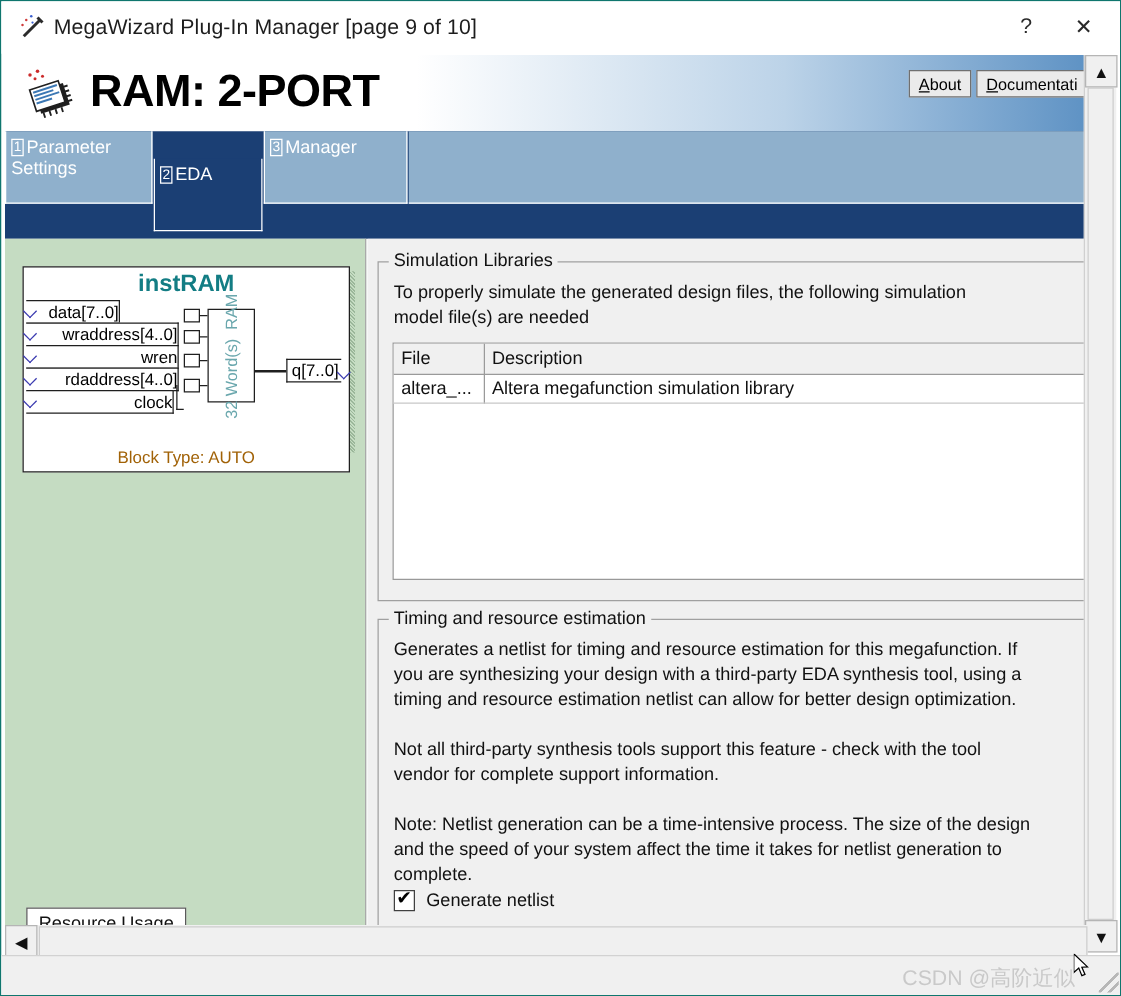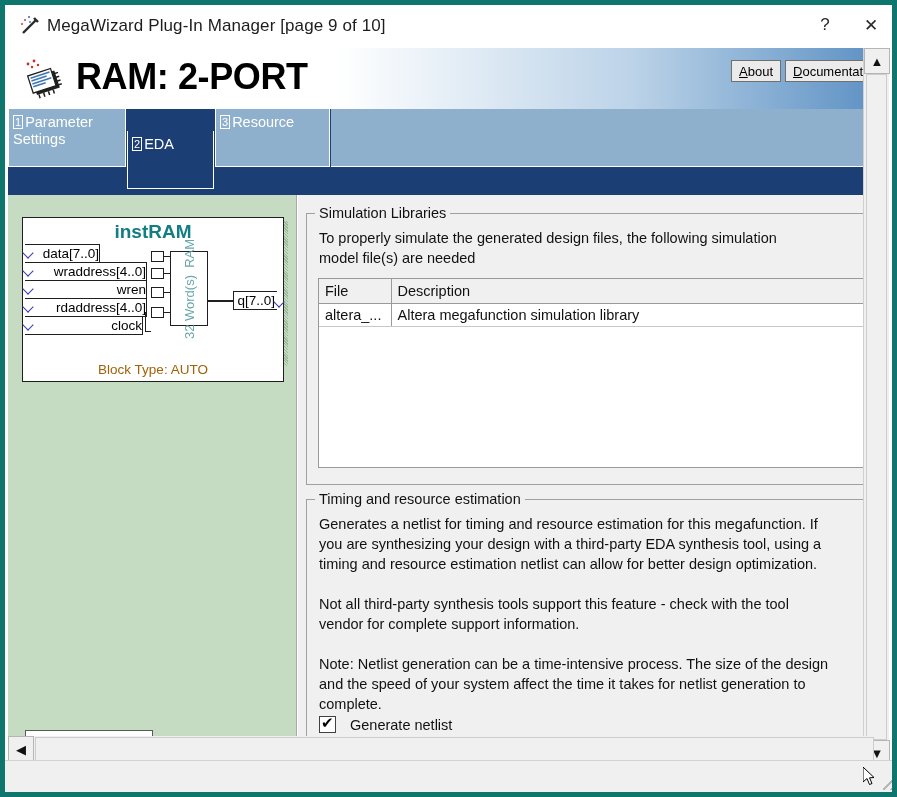--- a/index.html
+++ b/index.html
@@ -7,21 +7,21 @@
     margin: 0; padding: 0;
     width: 897px; height: 797px;
     font-family: "Liberation Sans", sans-serif;
     background: #ffffff;
     overflow: hidden;
   }
   #app {
     position: relative;
     width: 897px; height: 797px;
     background: #ffffff;
-    border: 5px solid #0f766e;
+    border: 1px solid #0f766e;
     overflow: hidden;
   }
 
   
   #titlebar {
     position: absolute; left: 0; top: 0; width: 897px; height: 42px;
     background: #ffffff;
     display: flex; align-items: center;
   }
   #title-icon {
@@ -187,21 +187,21 @@
     border-right: 1px solid #9a9a9a; padding: 4px 6px; color: #111;
   }
   #simtable td {
     font-size: 14.5px; padding: 3px 6px; color: #111;
     border-right: 1px solid #9a9a9a; border-bottom: 1px solid #c8c8c8;
     background: #ffffff;
   }
   #simtable th.c0, #simtable td.c0 { width: 72px; }
   #checkrow {
     position: absolute; left: 12px; top: 216px;
-    display: flex; align-items: flex-end; gap: 14px;
+    display: flex; align-items: flex-end; gap: 9px;
   }
   #netlist-checkbox {
     width: 17px; height: 17px; background: #ffffff;
     border: 1px solid #404040; position: relative; flex: none;
   }
   #netlist-checkbox::after {
     content: "✔"; position: absolute; left: 1px; top: -3px;
     font-size: 15px; color: #000; line-height: 17px;
   }
   #checkrow .lbl { font-size: 14.5px; color: #111; }
@@ -310,21 +310,21 @@
   </div>
 
   <div id="tabstrip">
     <div class="tab inactive" id="tab-0">
       <span class="num">1</span><span>Parameter Settings</span>
     </div>
     <div class="tab active" id="tab-1">
       <span class="num">2</span><span>EDA</span>
     </div>
     <div class="tab inactive" id="tab-2">
-      <span class="num">3</span><span>Resource</span>
+      <span class="num">3</span><span>Manager</span>
     </div>
     <div id="tab-rest"></div>
   </div>
 
   <div id="leftpane">
     <div id="diagram-shadow"></div>
     <div id="diagram">
       <div id="diagram-title">instRAM</div>
 
       <div class="port" style="top:26px;width:75px;">data[7..0]</div>
@@ -413,20 +413,21 @@
     <div class="sb-arrow" id="vs-up">▲</div>
     <div class="sb-arrow" id="vs-down">▼</div>
   </div>
 
   <div id="hscroll">
     <div class="track"></div>
     <div class="sb-arrow" id="hs-left">◀</div>
   </div>
 
   <div id="statusbar">
+    <div id="watermark">CSDN @高阶近似</div>
     <div id="grip"></div>
   </div>
 
   <div id="cursor">
     <svg width="14" height="20" viewBox="0 0 14 20">
       <polygon points="0,0 0,15 4,11.5 6.5,17.5 9,16.5 6.5,10.8 11,10.5" fill="#ffffff" stroke="#000000" stroke-width="1"></polygon>
     </svg>
   </div>
 
 </div>

